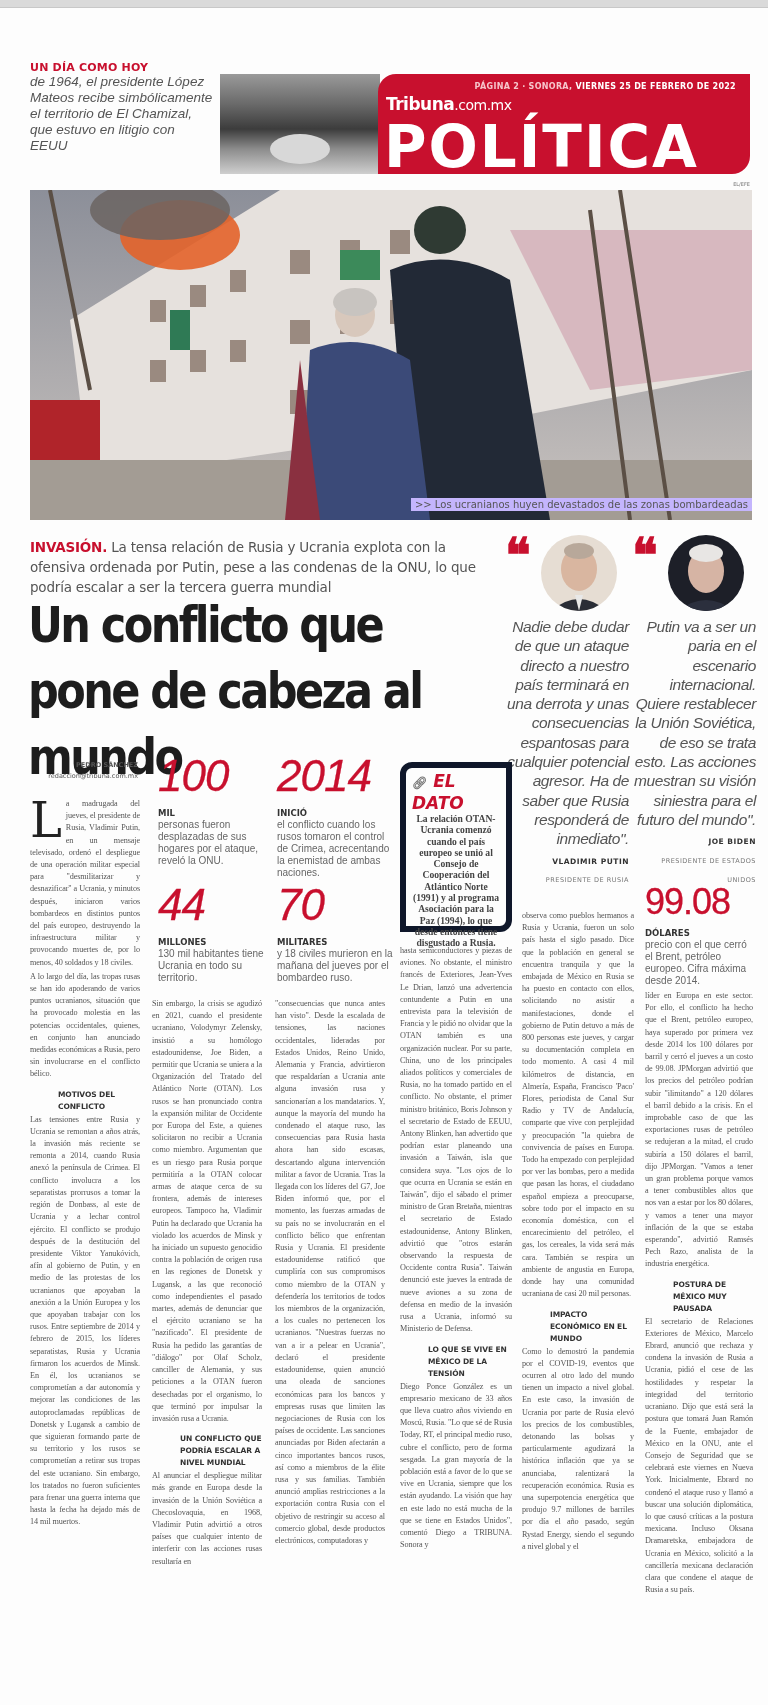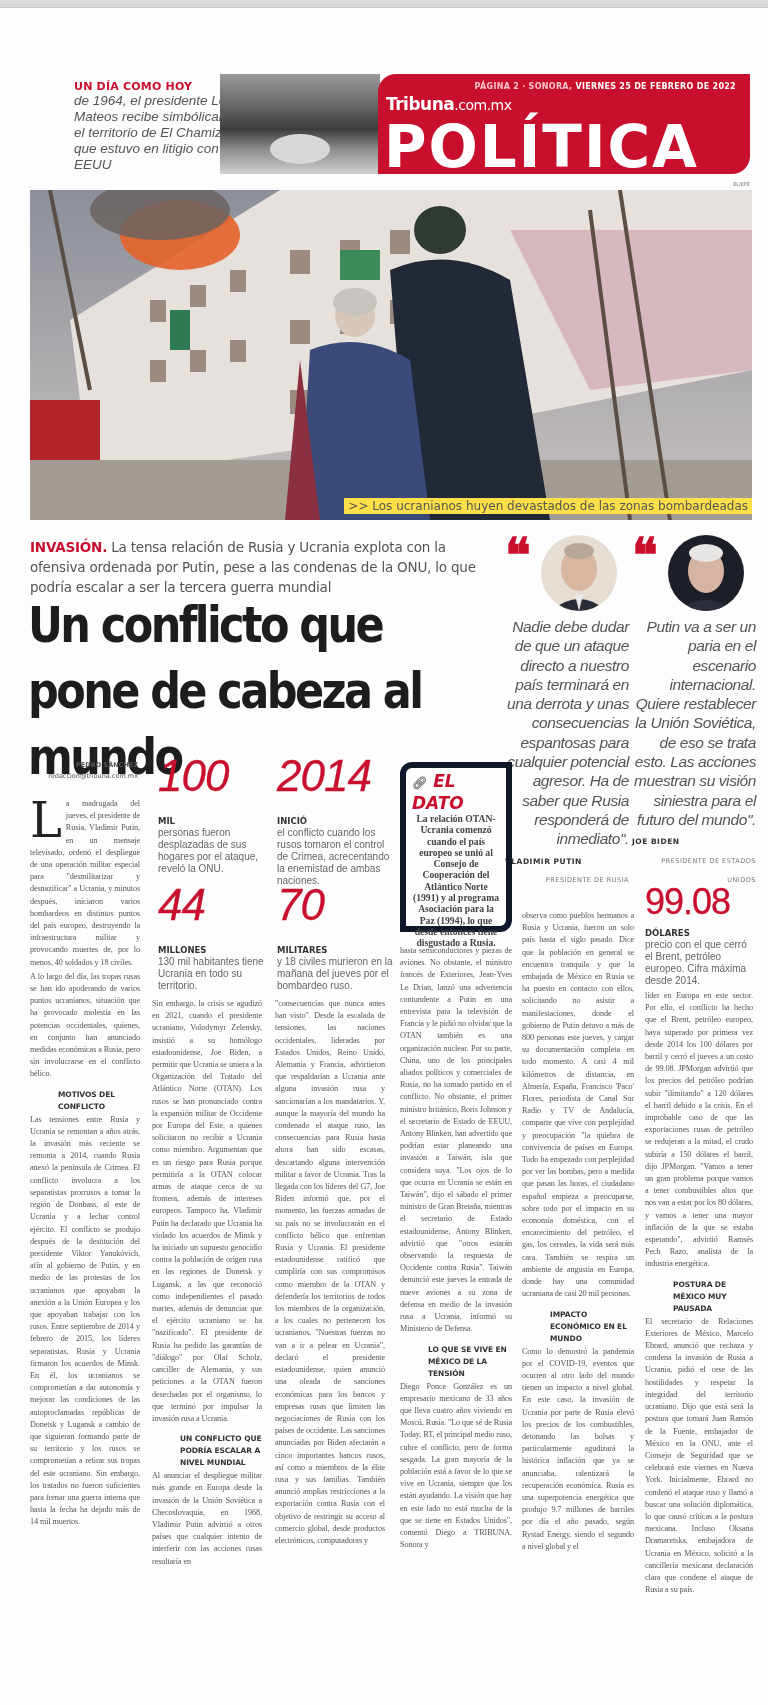--- a/index.html
+++ b/index.html
@@ -2,60 +2,60 @@
 <html><head>
 <meta charset="utf-8">
 <style>
   * { box-sizing: border-box; margin: 0; padding: 0; }
   html, body { width: 768px; height: 1705px; background: #fdfdfd; overflow: hidden; }
   body { font-family: "Liberation Serif", serif; color: #333; position: relative; }
 
   .topbar { position: absolute; left: 0; top: 0; width: 768px; height: 8px; background: #dadada; border-bottom: 1px solid #c8c8c8; }
 
   
-  .hist { position: absolute; left: 30px; top: 80px; width: 185px; margin-left: 44px; }
+  .hist { position: absolute; left: 30px; top: 61px; width: 185px; }
   .hist-kicker { font-family: "DejaVu Sans", sans-serif; font-weight: bold; color: #c8102e; font-size: 11px; letter-spacing: 0.2px; }
   .hist-text { font-family: "Liberation Sans", sans-serif; font-style: italic; font-size: 13.5px; line-height: 16px; color: #555; }
   .hist-photo { position: absolute; left: 220px; top: 74px; width: 160px; height: 100px;
      background: linear-gradient(180deg,#9a9a9a 0%,#6a6a6a 30%,#3c3c3c 55%,#8c8c8c 75%,#cfcfcf 100%); }
   .hist-photo::after { content:""; position:absolute; left:50px; top:60px; width:60px; height:30px; border-radius:50%; background:#d8d8d8; }
 
   .masthead { position: absolute; left: 378px; top: 74px; width: 372px; height: 100px; background: #c8102e; border-radius: 18px 0 18px 0; overflow: hidden; }
   .mast-dateline { position: absolute; right: 14px; top: 8px; font-family: "DejaVu Sans", sans-serif; font-size: 8px; color: #f6c6cc; font-weight: bold; letter-spacing: 0.3px; }
   .mast-dateline b { color: #fff; }
   .mast-brand { position: absolute; left: 8px; top: 20px; font-family: "DejaVu Sans", sans-serif; font-weight: bold; color: #fff; font-size: 17px; letter-spacing: -0.5px; }
   .mast-brand span { font-weight: normal; font-size: 14px; }
   .mast-section { position: absolute; left: 6px; top: 41px; font-family: "DejaVu Sans", sans-serif; font-weight: bold; color: #fff; font-size: 58px; letter-spacing: 2px; line-height: 64px; }
 
   
   .hero { position: absolute; left: 30px; top: 190px; width: 722px; height: 330px; overflow: hidden; background: #b9b2ad; }
   .credit { position: absolute; right: 18px; top: 181px; font-family: "DejaVu Sans", sans-serif; font-size: 5px; color: #777; }
-  .caption { position: absolute; right: 16px; top: 498px; background: #fde047; padding: 1px 4px; font-family: "DejaVu Sans", sans-serif; font-size: 12px; color: #555; }
+  .caption { position: absolute; right: 16px; top: 498px; background: #c4b5fd; padding: 1px 4px; font-family: "DejaVu Sans", sans-serif; font-size: 10px; color: #555; }
 
   
   .deck { position: absolute; left: 30px; top: 537px; width: 470px; font-family: "DejaVu Sans", sans-serif; font-size: 13.5px; line-height: 20px; color: #555; letter-spacing: -0.2px; }
   .deck b { color: #c8102e; }
   .headline { position: absolute; left: 28px; top: 592px; width: 500px; font-family: "DejaVu Sans", sans-serif; font-weight: bold; color: #1d1d1d; font-size: 50px; line-height: 66px; letter-spacing: -3px; transform: scaleX(0.86); transform-origin: left top; }
 
   
   .quote { position: absolute; top: 535px; width: 130px; }
   .quote-mark { position: absolute; left: 0; top: 0; font-family: "DejaVu Serif", serif; font-size: 48px; color: #c8102e; line-height: 40px; font-weight: bold; }
   .portrait { position: absolute; left: 36px; top: 0; width: 76px; height: 76px; border-radius: 50%; overflow: hidden; }
   .quote-text { position: absolute; left: 0; top: 82px; width: 124px; text-align: right; font-family: "Liberation Sans", sans-serif; font-style: italic; font-size: 15.5px; line-height: 19.3px; color: #555; letter-spacing: -0.4px; }
-  .quote-name { font-family: "DejaVu Sans", sans-serif; font-weight: bold; font-size: 7.5px; color: #333; text-align: left; margin-top: 3px; font-style: normal; letter-spacing: 0.5px; }
+  .quote-name { font-family: "DejaVu Sans", sans-serif; font-weight: bold; font-size: 7.5px; color: #333; text-align: right; margin-top: 3px; font-style: normal; letter-spacing: 0.5px; }
   .quote-role { font-family: "DejaVu Sans", sans-serif; font-size: 6.5px; color: #777; text-align: right; font-style: normal; letter-spacing: 0.5px; }
 
   
   .byline { position: absolute; left: 30px; top: 760px; width: 108px; text-align: right; font-family: "DejaVu Sans", sans-serif; font-size: 6.5px; color: #555; line-height: 11px; }
   .byline .name { font-weight: bold; }
 
   
   .stat { position: absolute; width: 120px; }
   .stat-num { font-family: "Liberation Sans", sans-serif; font-style: italic; font-weight: normal; color: #c8102e; font-size: 44px; line-height: 44px; letter-spacing: -1px; -webkit-text-stroke: 0.3px #c8102e; }
-  .stat-unit { font-family: "DejaVu Sans", sans-serif; font-weight: bold; font-size: 8.5px; color: #333; margin-top: 18px; }
+  .stat-unit { font-family: "DejaVu Sans", sans-serif; font-weight: bold; font-size: 8.5px; color: #333; margin-top: 10px; }
   .stat-desc { font-family: "Liberation Sans", sans-serif; font-size: 10px; line-height: 12px; color: #666; margin-top: 1px; }
 
   .bigstat { position: absolute; left: 645px; top: 880px; width: 110px; }
   .bigstat .stat-num { font-style: normal; font-size: 36px; }
 
   
   .dato { position: absolute; left: 400px; top: 762px; width: 112px; height: 170px; border: 6px solid #0f172a; border-radius: 12px 0 12px 0; padding: 3px 6px; }
   .dato-title { font-family: "DejaVu Sans", sans-serif; font-weight: bold; font-style: italic; font-size: 17px; color: #c8102e; line-height: 20px; }
   .dato-title span { color: #777; font-size: 12px; font-style: normal; }
   .dato-text { font-family: "Liberation Serif", serif; font-size: 9.6px; line-height: 11.3px; text-align: center; color: #444; font-weight: bold; }

